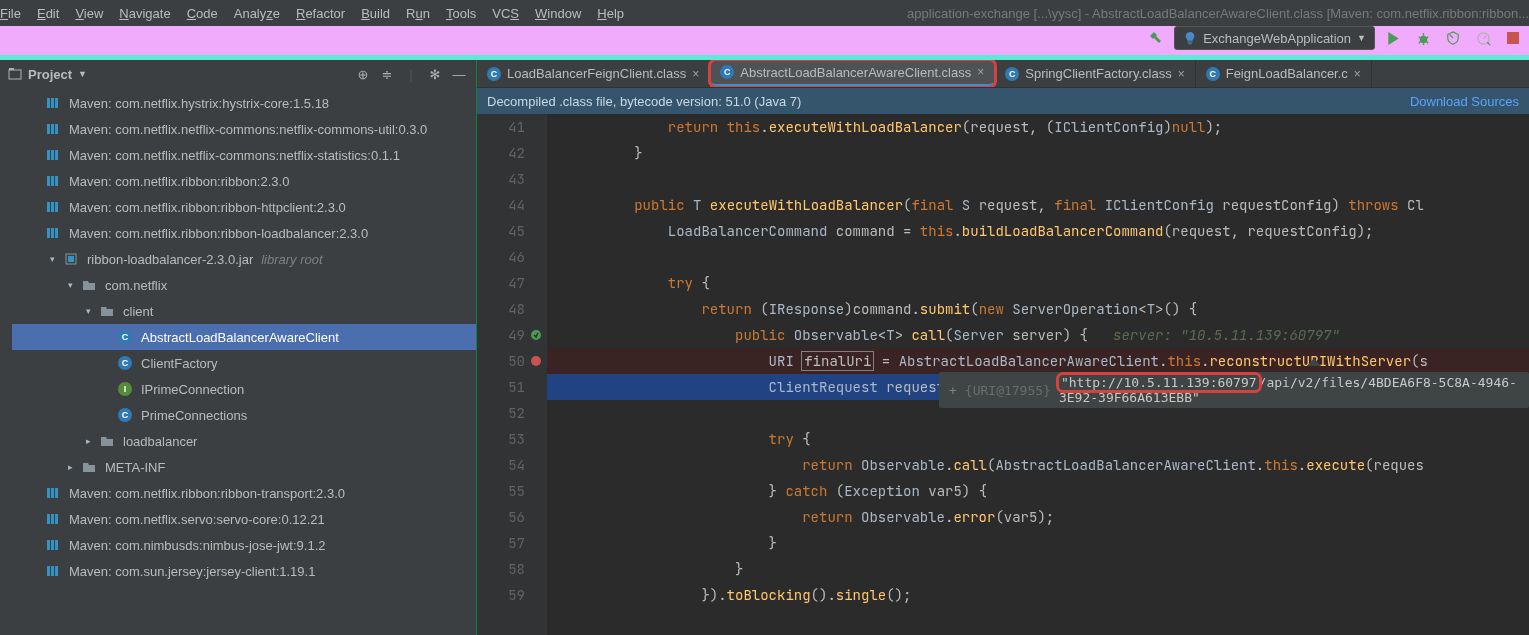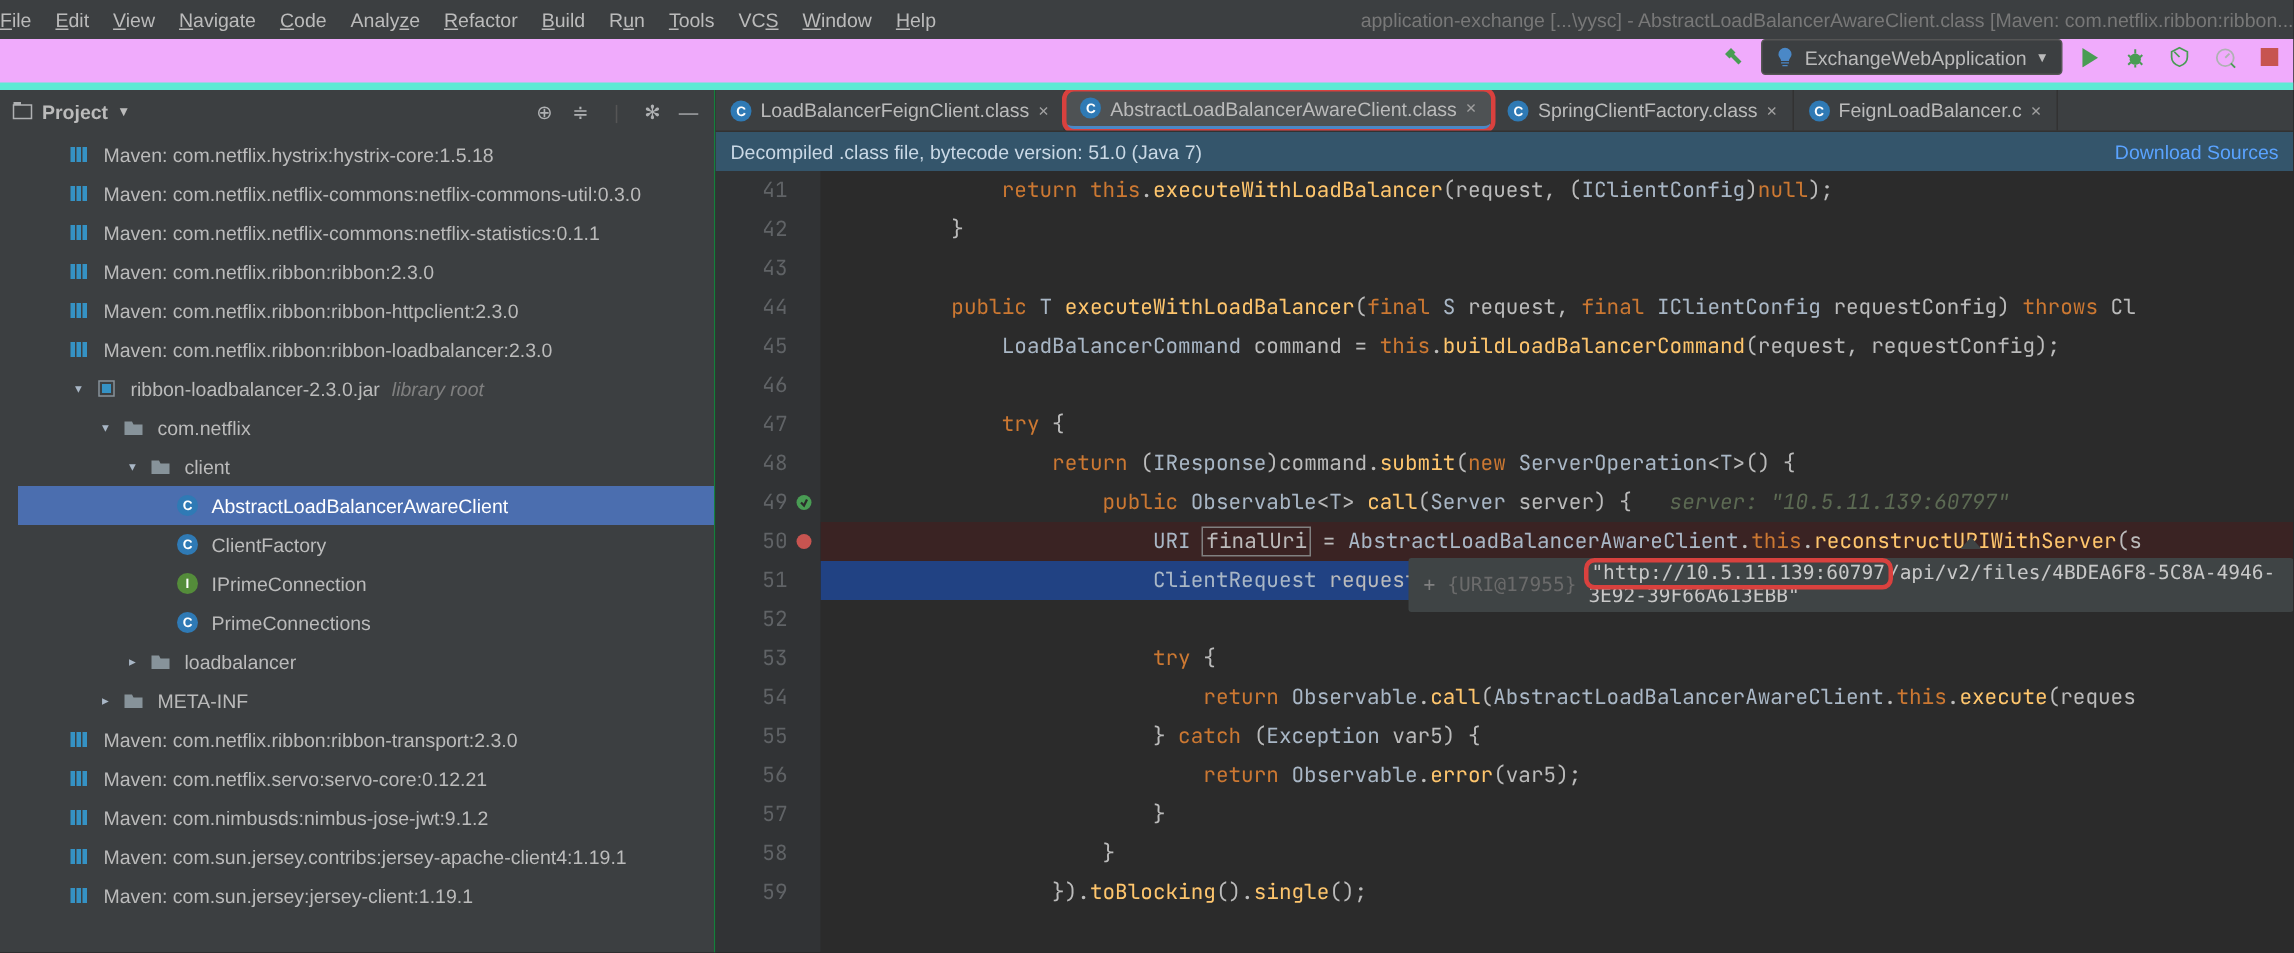--- a/index.html
+++ b/index.html
@@ -519,32 +519,20 @@
         <div class="tree-row">
           <span class="indent" style="width:10px"></span>
           <span class="expander"></span>
           <span class="lib-icon">
             <svg width="14" height="14" viewBox="0 0 14 14">
               <rect x="1" y="2" width="3" height="10" fill="#3592c4"></rect>
               <rect x="5" y="2" width="3" height="10" fill="#3592c4"></rect>
               <rect x="9" y="2" width="3" height="10" fill="#3592c4"></rect>
             </svg>
           </span>
-          <span style="margin-left:5px">Maven: com.sun.jersey.contribs:jersey-apache-client4:1.19.1</span>
-        </div>
-        <div class="tree-row">
-          <span class="indent" style="width:10px"></span>
-          <span class="expander"></span>
-          <span class="lib-icon">
-            <svg width="14" height="14" viewBox="0 0 14 14">
-              <rect x="1" y="2" width="3" height="10" fill="#3592c4"></rect>
-              <rect x="5" y="2" width="3" height="10" fill="#3592c4"></rect>
-              <rect x="9" y="2" width="3" height="10" fill="#3592c4"></rect>
-            </svg>
-          </span>
           <span style="margin-left:5px">Maven: com.sun.jersey:jersey-client:1.19.1</span>
         </div>
       </div>
   </div>
 
   <div class="editor">
     <div class="tabs" id="tabs">
         <div class="tab">
           <span class="class-icon">C</span>
           <span>LoadBalancerFeignClient.class</span>

